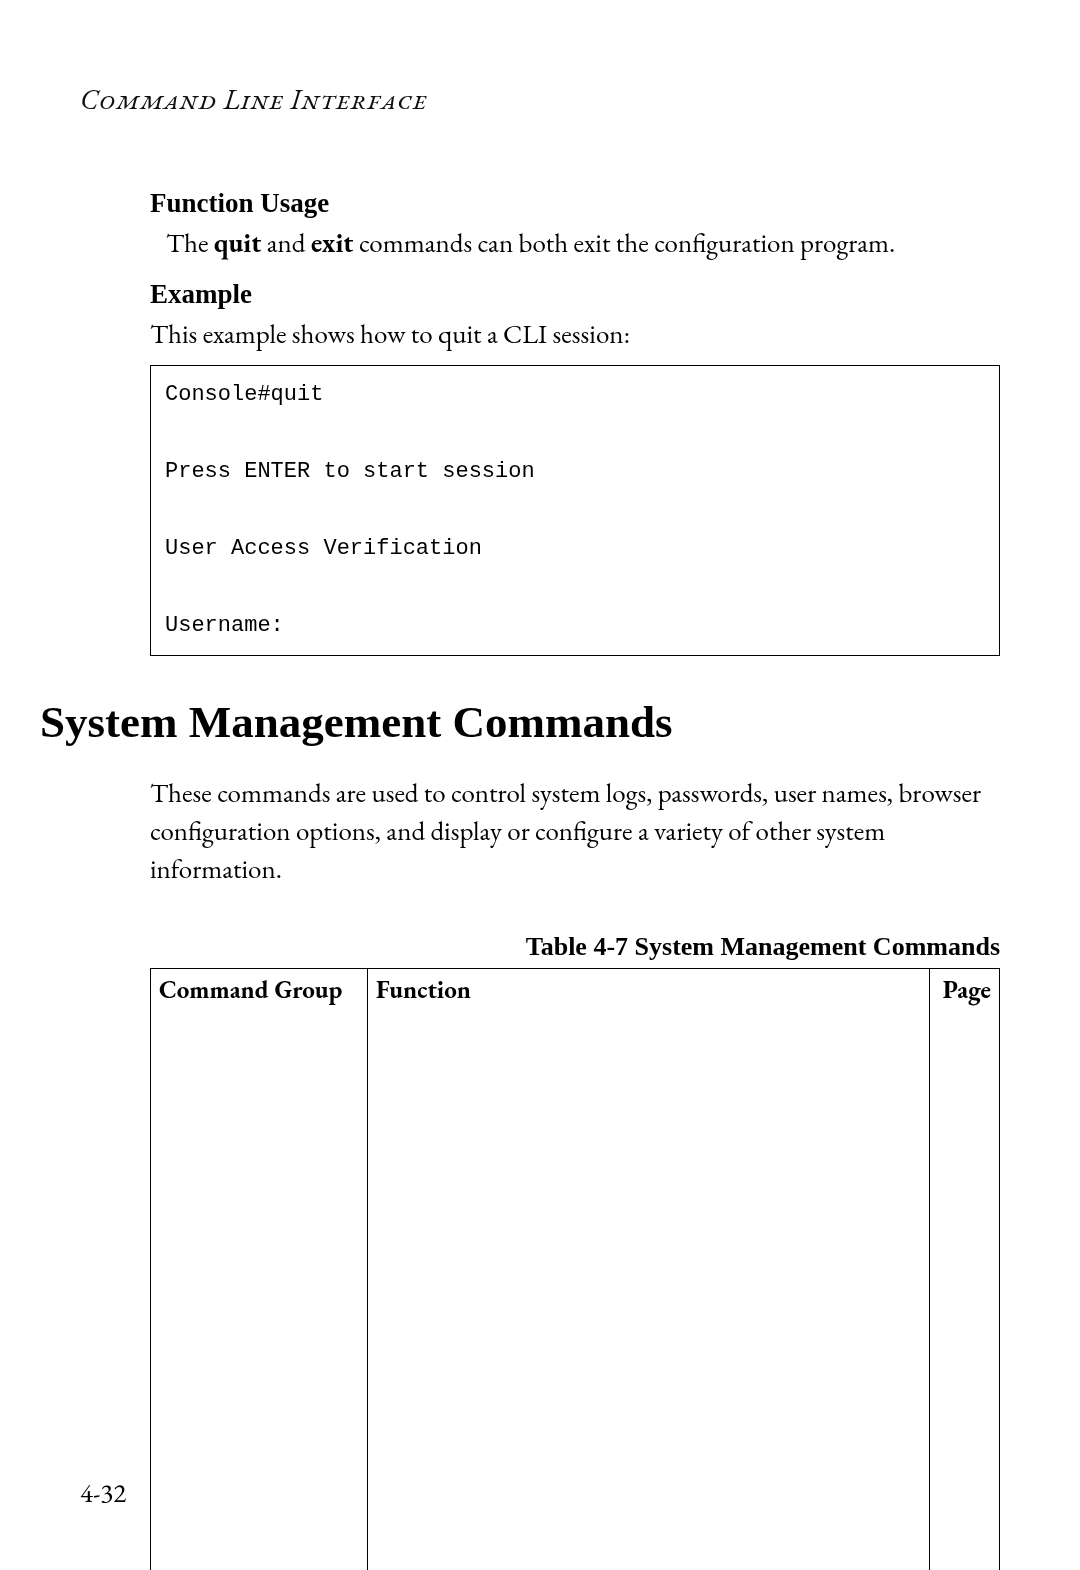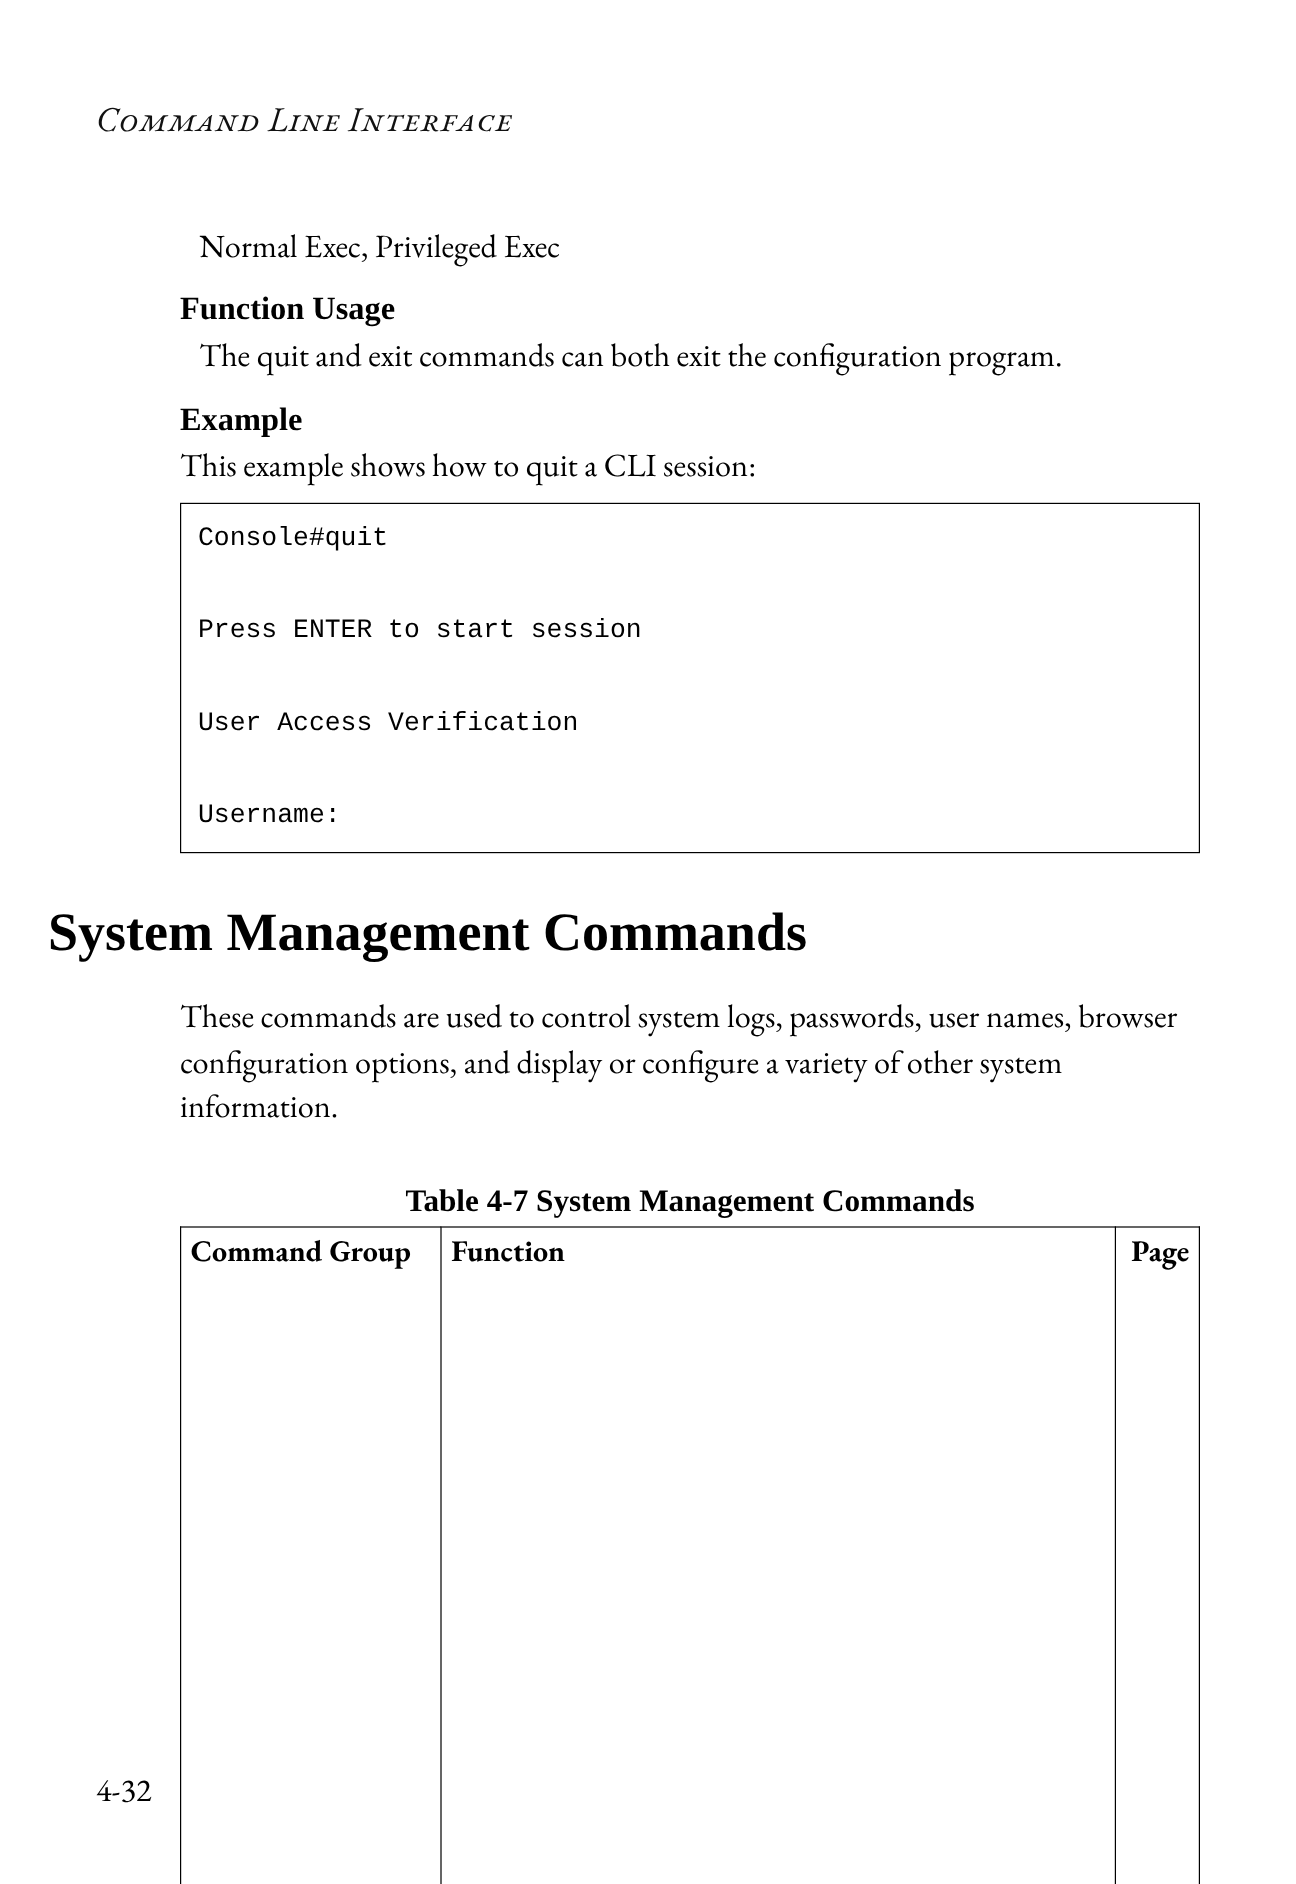--- a/index.html
+++ b/index.html
@@ -39,21 +39,21 @@
   .sec-body {
     font-size: 27px;
     margin: 6px 0 18px 16px;
     line-height: 1.35;
   }
   .sec-body2 {
     font-size: 27px;
     margin: 6px 0 12px 0;
     line-height: 1.35;
   }
-  .bold { font-weight: normal; }
+  .bold { font-weight: bold; }
   .code-box {
     margin: 10px 0 40px 0;
     border: 1.5px solid #000;
     padding: 10px 32px 10px 14px;
     font-family: "Courier New", Courier, monospace;
     font-size: 22px;
     line-height: 1.75;
     white-space: pre;
   }
   h1.section-title {
@@ -64,21 +64,21 @@
   }
   .intro {
     font-size: 27px;
     line-height: 1.4;
     margin-bottom: 44px;
   }
   .tbl-caption {
     font-family: Garamond, Georgia, serif;
     font-weight: bold;
     font-size: 26px;
-    text-align: center;
+    text-align: right;
     margin: 6px 0 6px 0;
   }
   table.cmd {
     border-collapse: collapse;
     width: 100%;
     font-size: 25px;
   }
   table.cmd th, table.cmd td {
     border: 1.5px solid #000;
     padding: 4px 8px 4px 8px;
@@ -106,21 +106,20 @@
 </style>
 </head>
 <body>
 
 <div class="page">
 
   <div class="running-head">Command Line Interface</div>
 
   <div class="block">
 
-    <div class="sec-body">Normal Exec, Privileged Exec</div>
 
     <div class="sec-label">Function Usage</div>
     <div class="sec-body">
       <span>The </span><span class="bold">quit</span><span> and </span><span class="bold">exit</span><span> commands can both exit the configuration program.</span>
     </div>
 
     <div class="sec-label">Example</div>
     <div class="sec-body2">This example shows how to quit a CLI session:</div>
     <div class="code-box">Console#quit
 

